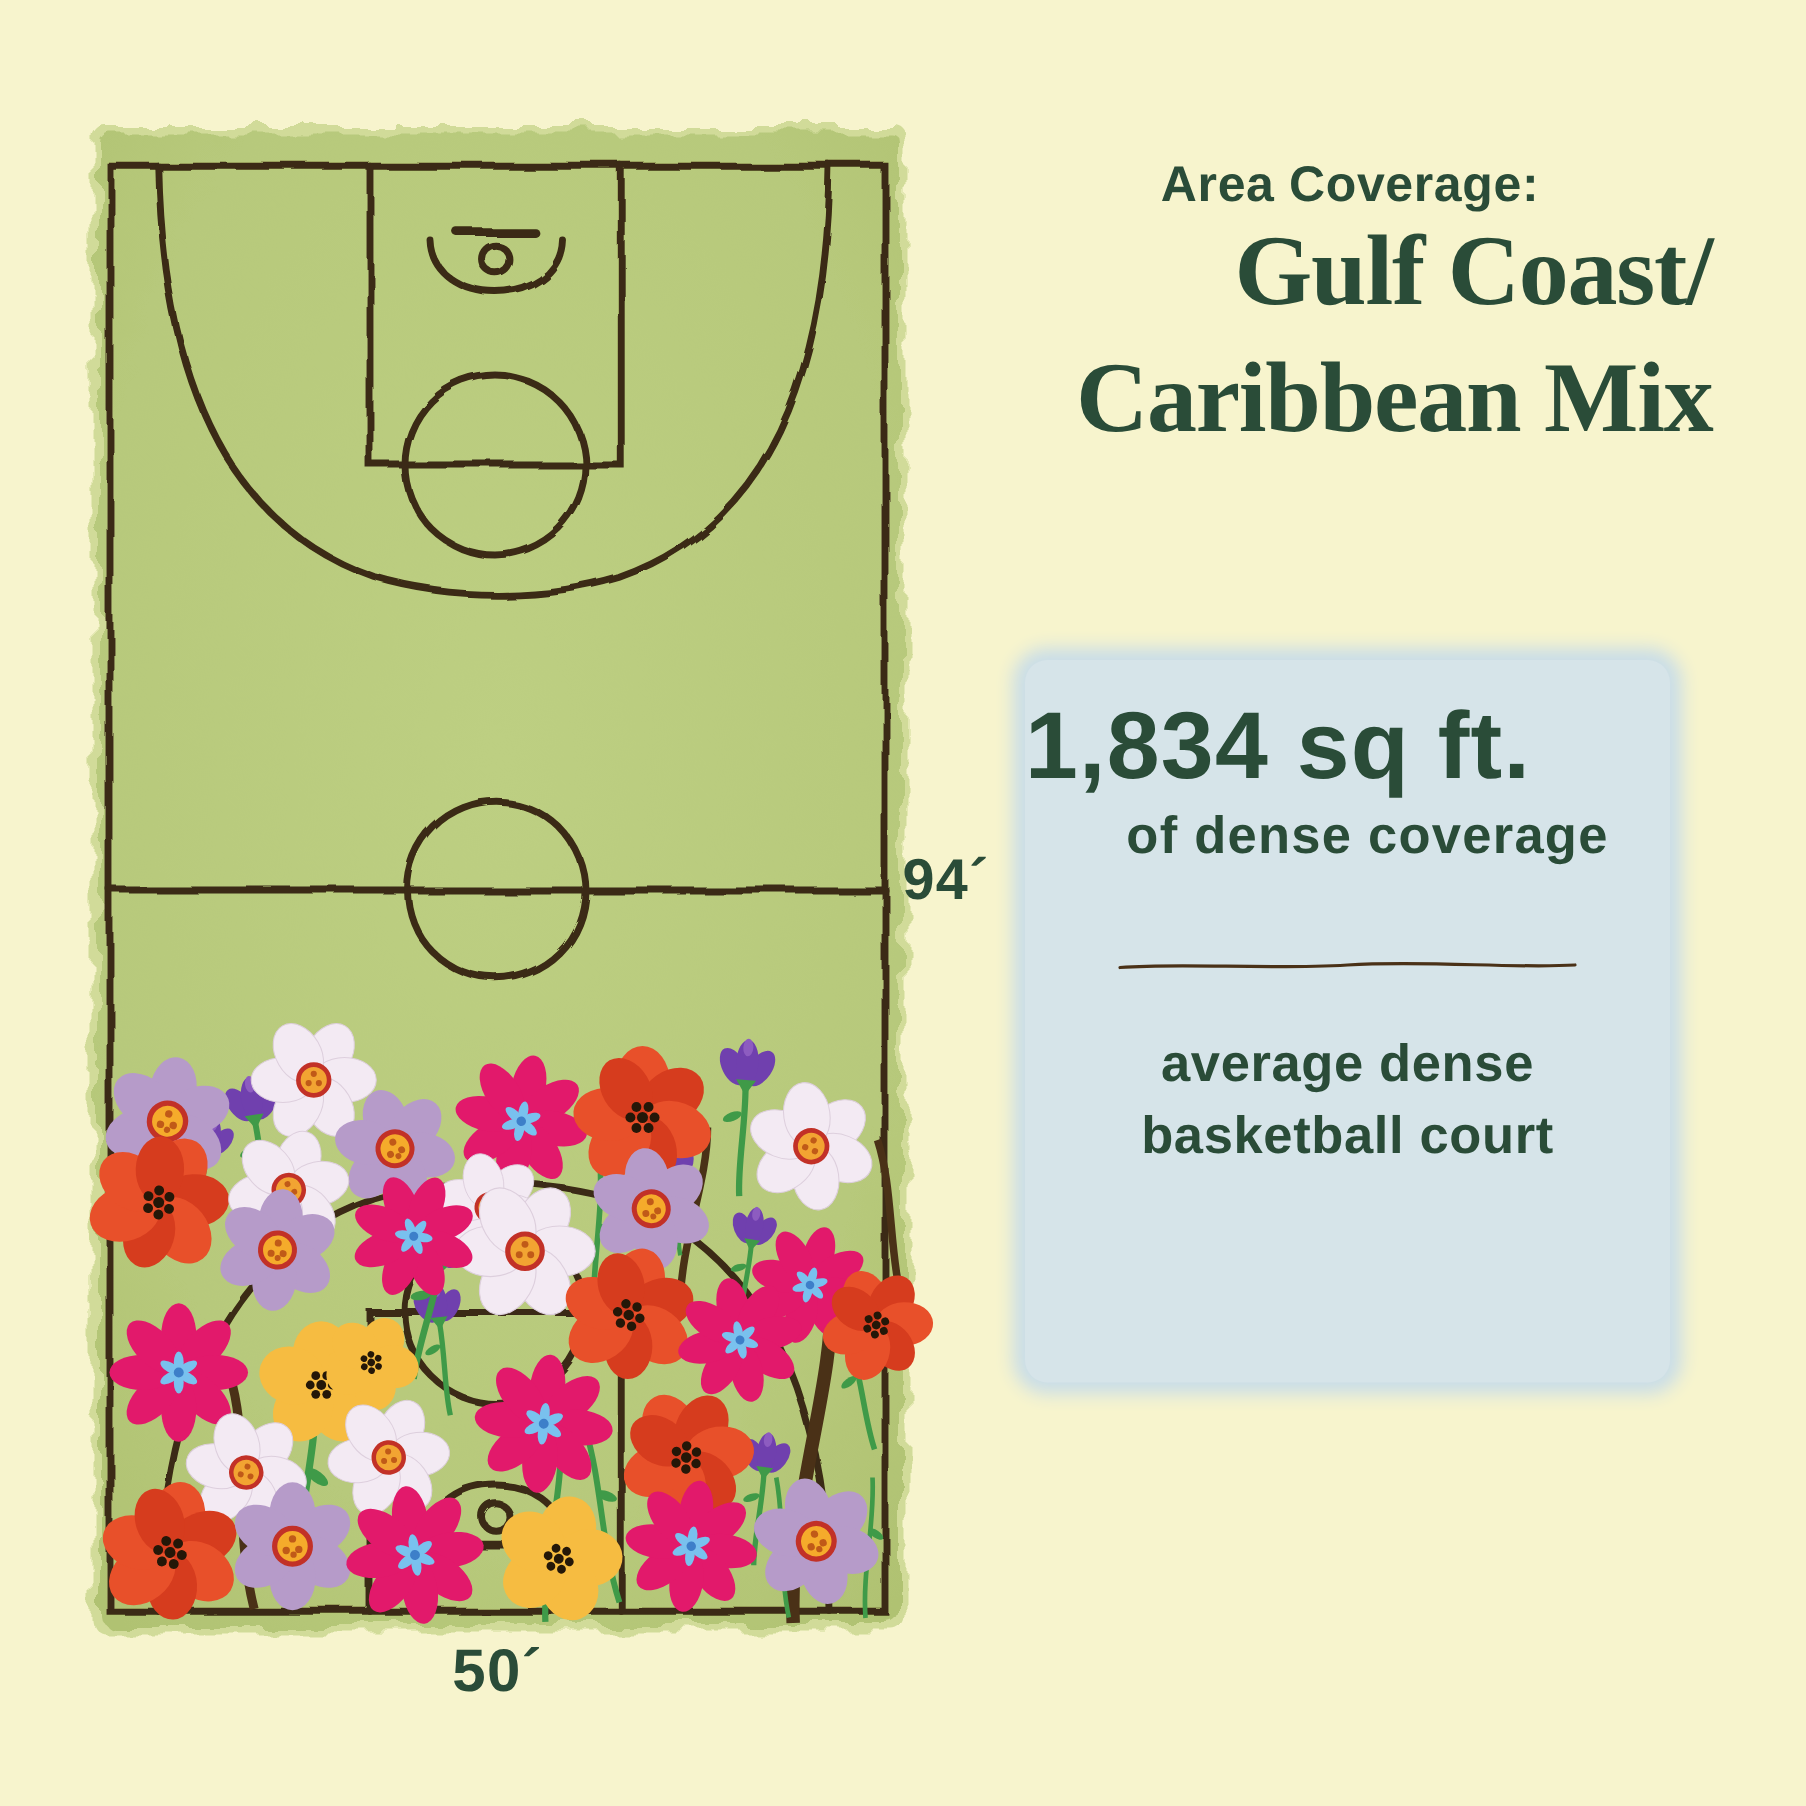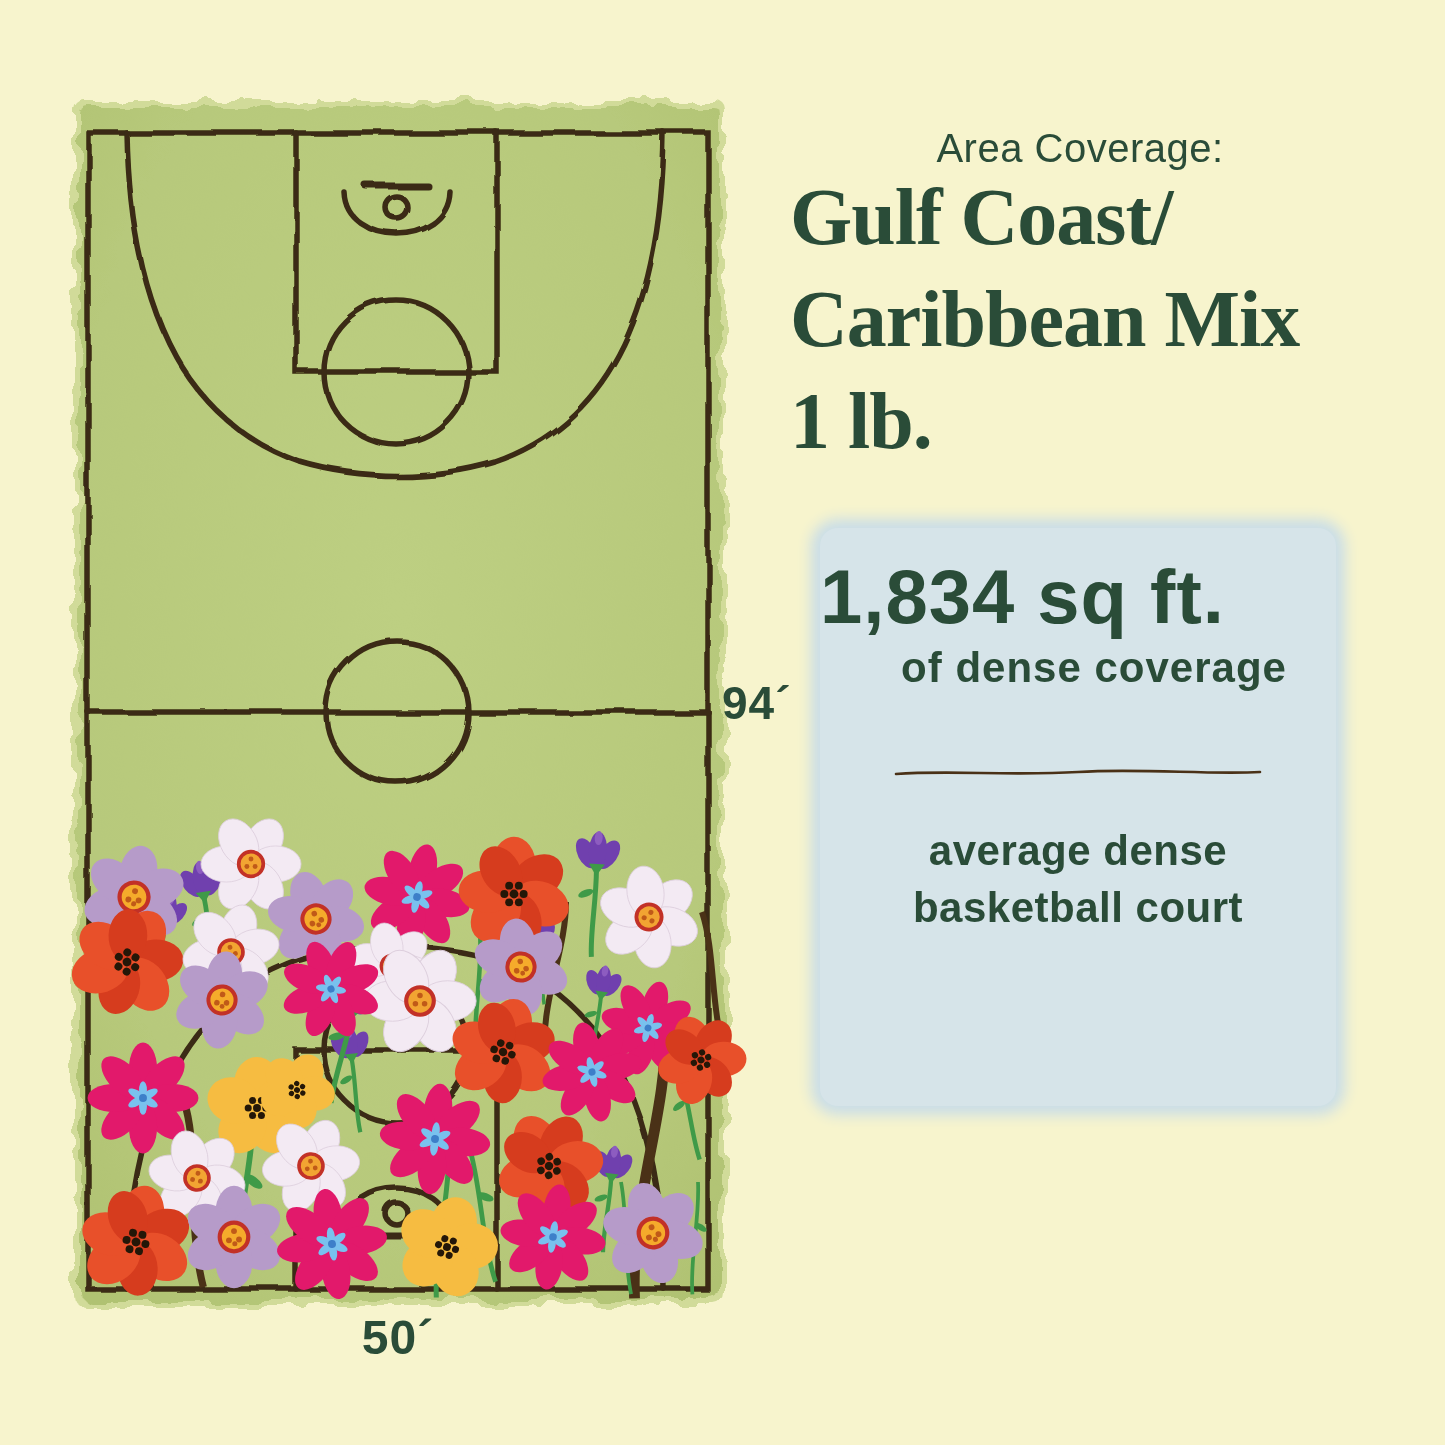--- a/index.html
+++ b/index.html
@@ -14,24 +14,24 @@
   .dim-label{
     position:absolute;color:var(--c-text,#2a4c38);
     font-weight:700;font-size:46px;letter-spacing:1px;white-space:nowrap;
   }
   #label-94{left:722px;top:676px;}
   #label-50{left:338px;top:1310px;width:120px;text-align:center;font-size:48px;}
 
   .right-col{position:absolute;left:790px;top:0;width:580px;}
   .kicker{
     position:absolute;left:0;top:126px;width:580px;text-align:center;
-    color:var(--c-text,#2a4c38);font-weight:400;font-size:40px;letter-spacing:.5px;
+    color:var(--c-text,#2a4c38);font-weight:700;font-size:40px;letter-spacing:.5px;
   }
   .title{
-    position:absolute;left:0;top:166px;width:580px;margin:0;text-align:left;
+    position:absolute;left:0;top:166px;width:580px;margin:0;text-align:right;
     color:var(--c-text,#2a4c38);
     font-family:"Liberation Serif",serif;font-weight:700;
     font-size:80px;line-height:102px;letter-spacing:-1px;
   }
   .info-box{
     position:absolute;left:30px;top:528px;width:516px;height:578px;
     background:var(--c-bluebox,#d6e4e9);
     border-radius:18px;
     box-shadow:0 0 14px 9px var(--c-bluebox-glow,#c9dde8);
   }
@@ -269,21 +269,20 @@
   </svg>
 
   <div class="dim-label" id="label-94">94´</div>
   <div class="dim-label" id="label-50">50´</div>
 
   <div class="right-col">
     <div class="kicker">Area Coverage:</div>
     <h1 class="title">
       <span>Gulf Coast/</span><br>
       <span>Caribbean Mix</span><br>
-      <span>1 lb.</span>
     </h1>
 
     <div class="info-box">
       <div class="stat">1,834 sq ft.</div>
       <div class="stat-caption">of dense coverage</div>
       <svg class="divider" viewBox="0 0 376 14">
         <path d="M6,8 C60,4 120,10 188,6 C250,2 320,9 370,6" stroke="var(--c-divider)" stroke-width="2.6" fill="none" stroke-linecap="round"></path>
       </svg>
       <div class="comparison">
         <span>average dense</span>

